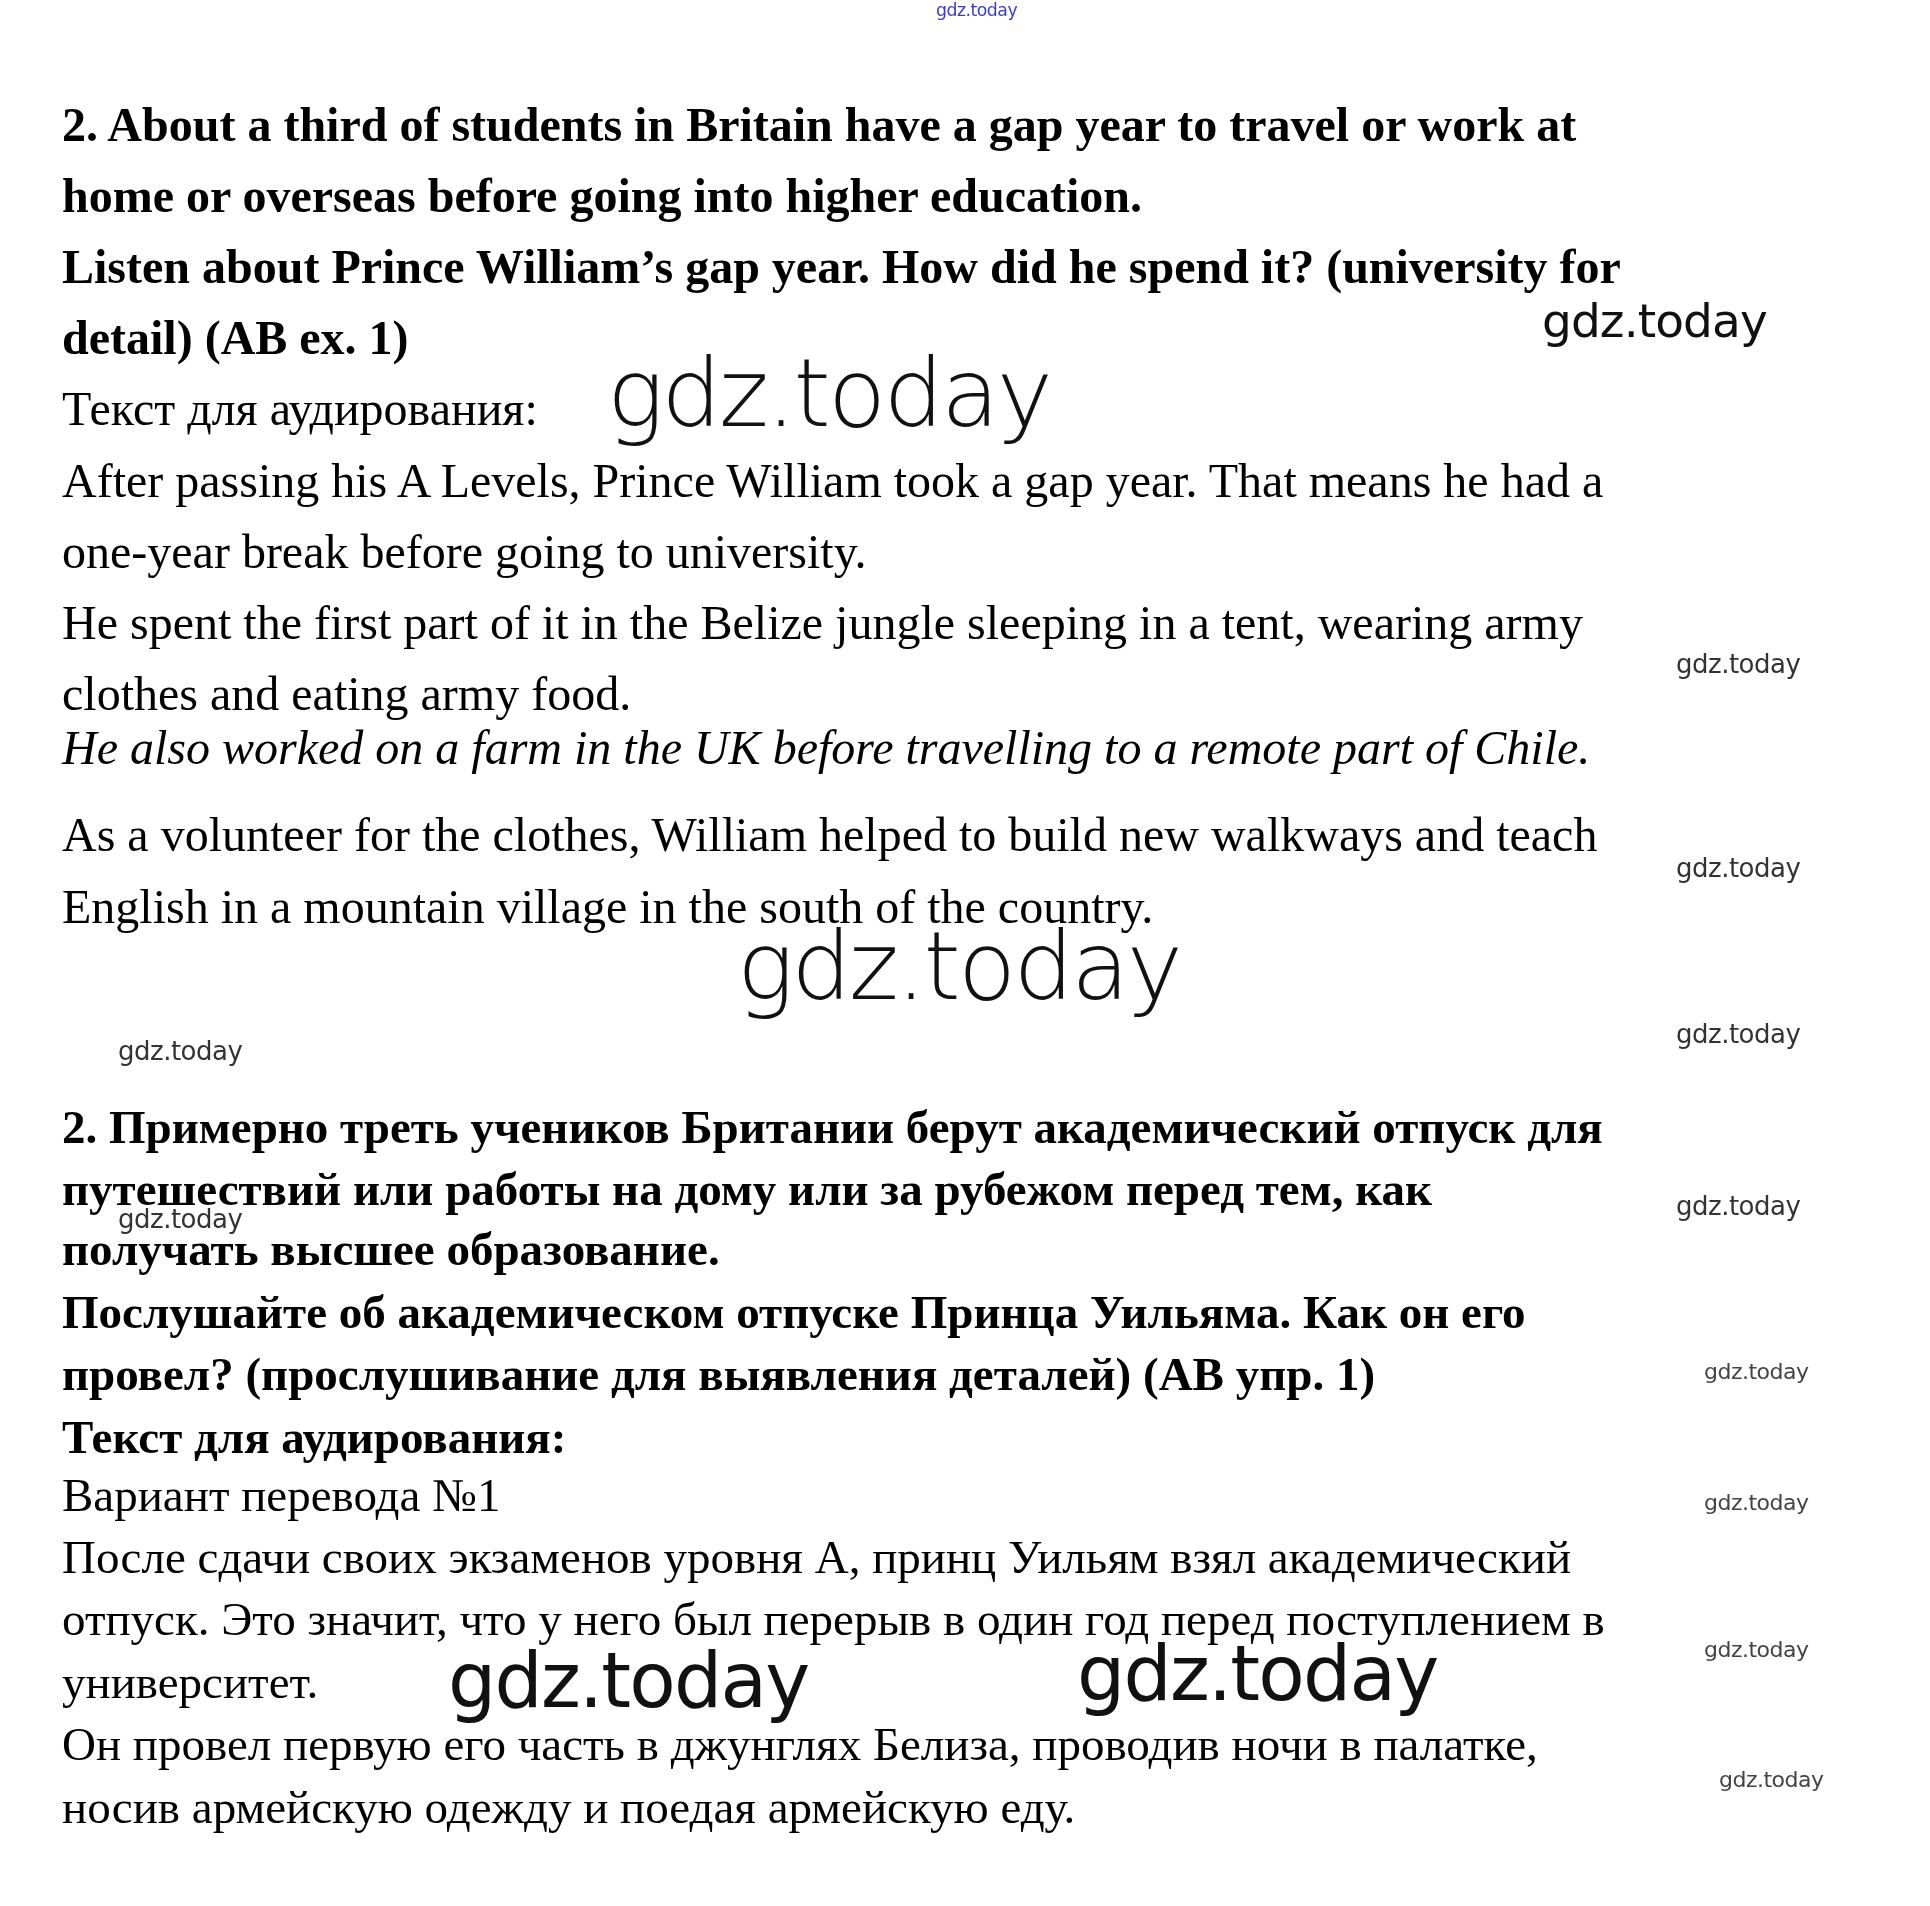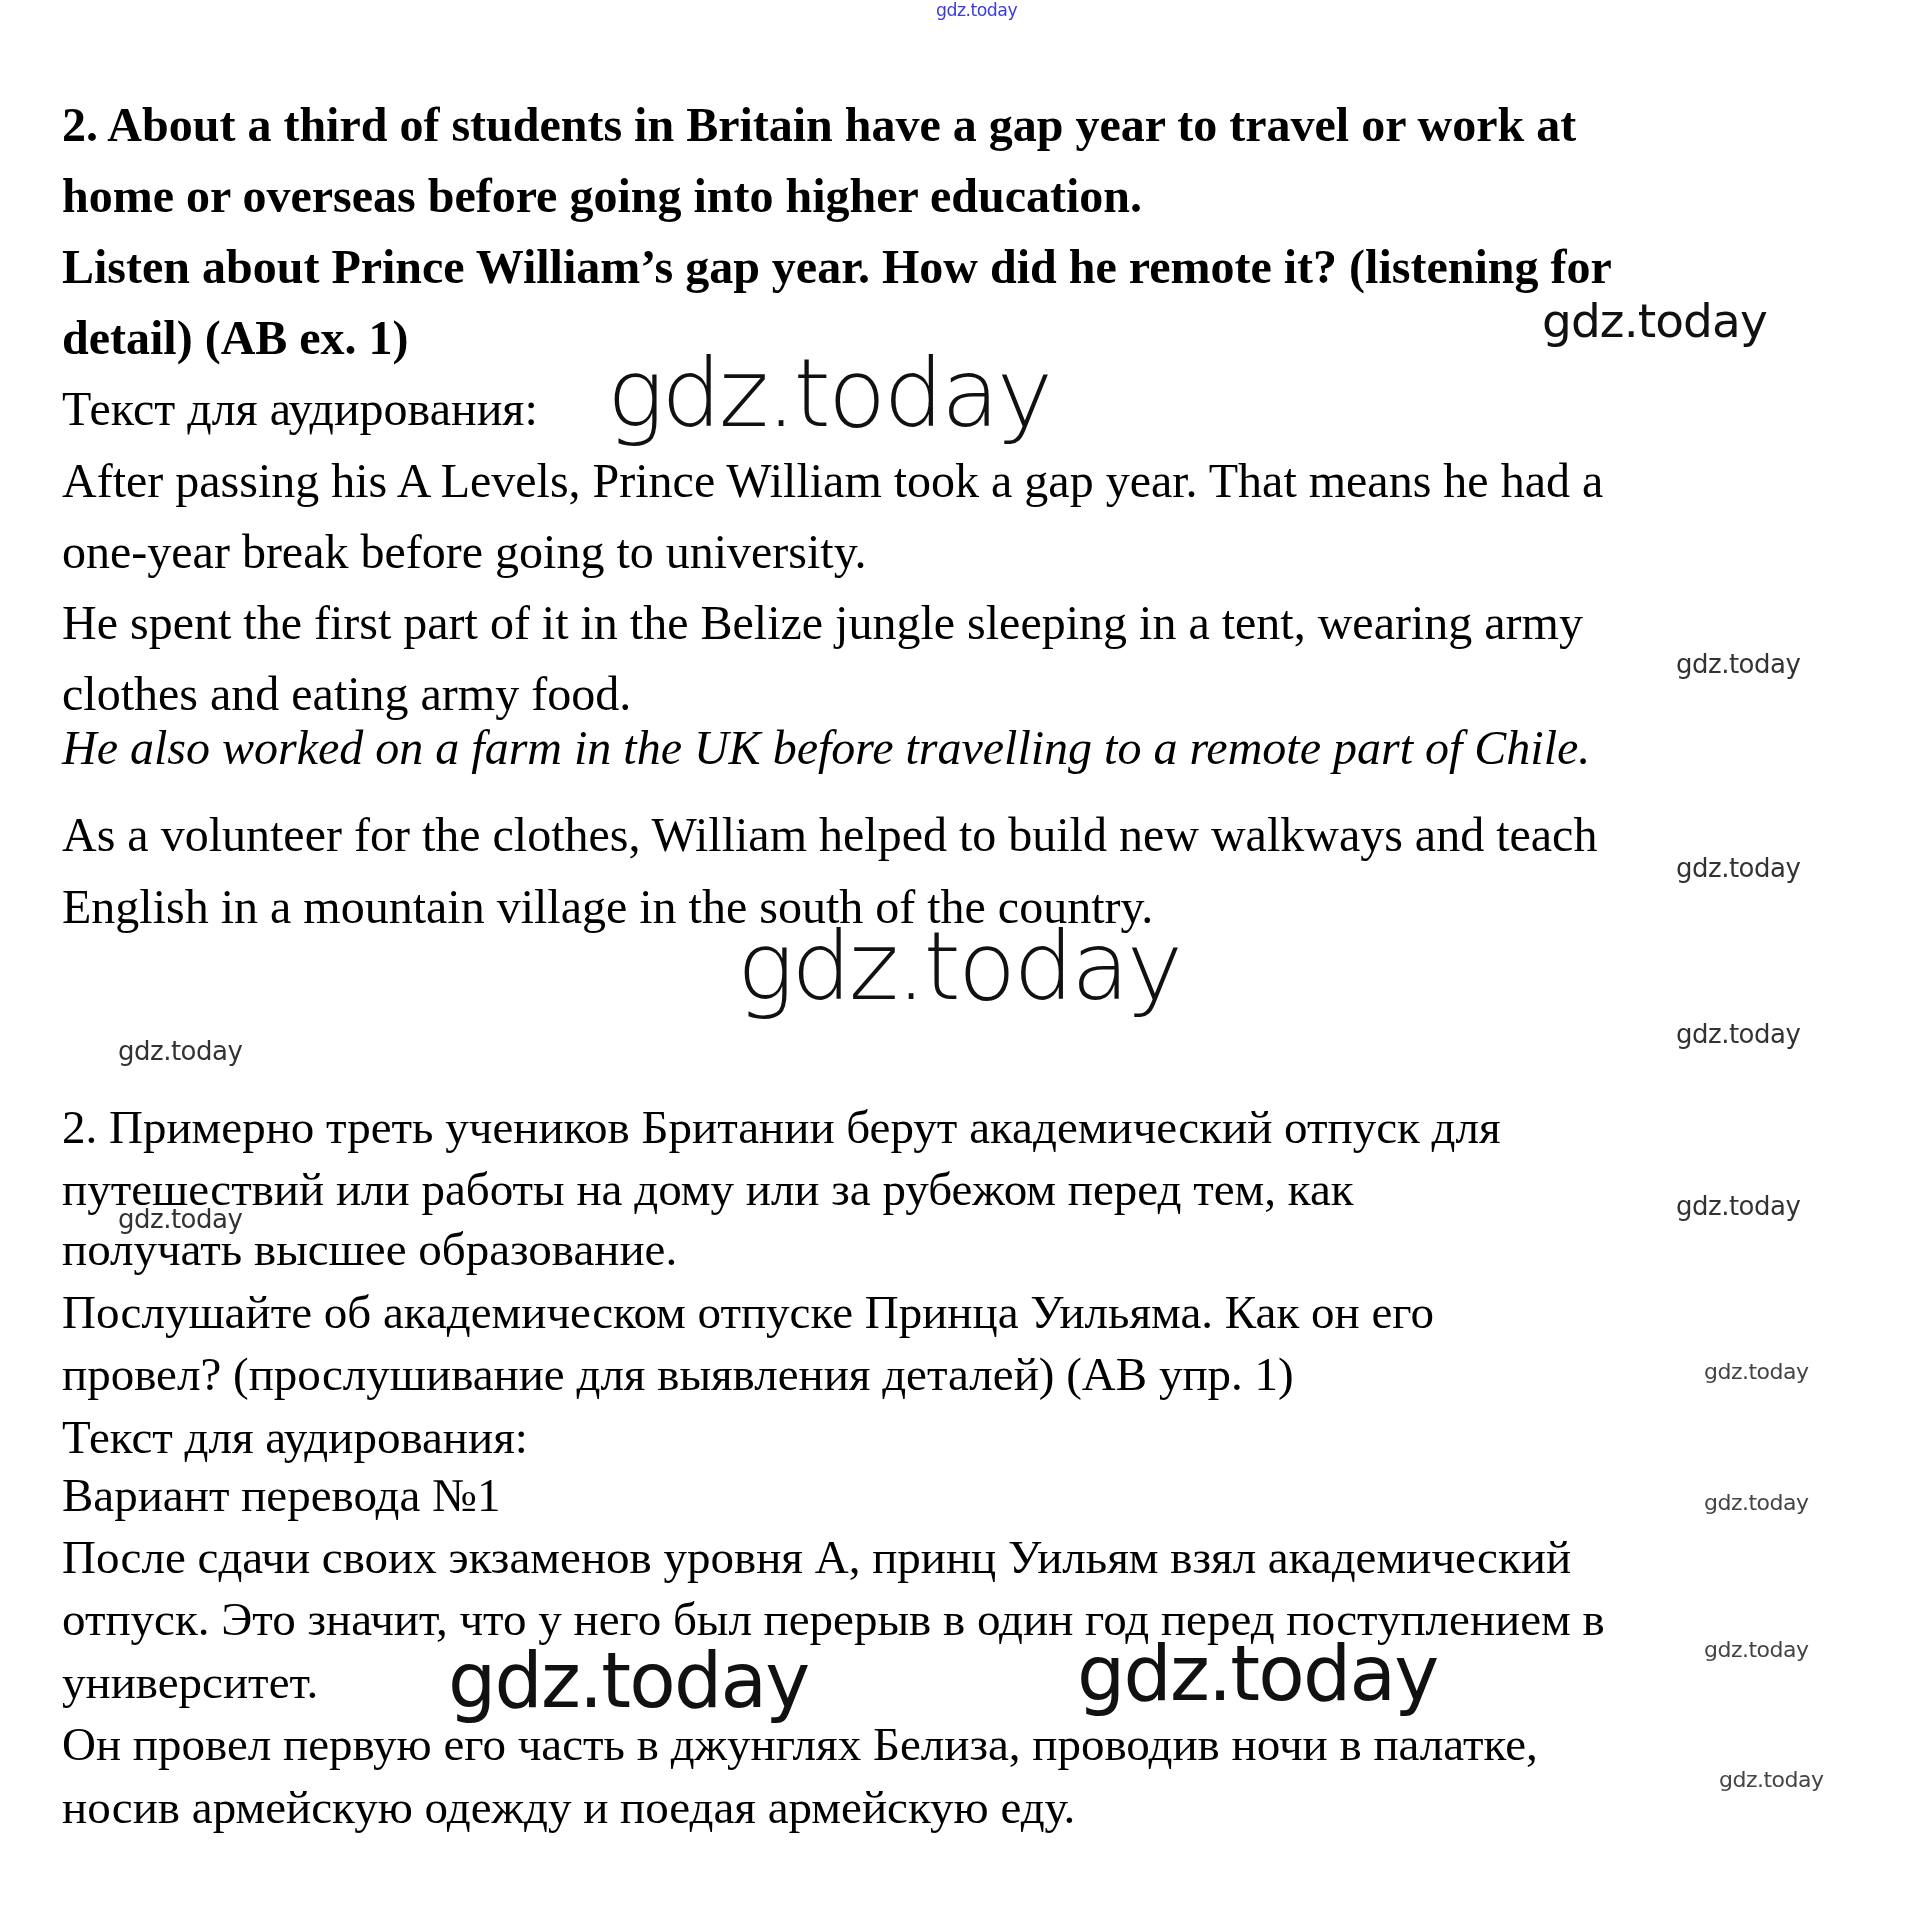--- a/index.html
+++ b/index.html
@@ -7,21 +7,21 @@
   .page { position: absolute; left: 0; top: 0; width: 1930px; height: 1907px; background: #fff; padding-left: 8px; }
   .line {
     position: absolute; left: 62px; white-space: nowrap;
     font-family: "Liberation Serif", "DejaVu Serif", serif;
     color: #000;
     transform-origin: left center;
   }
   .en { font-size: 48px; height: 71px; line-height: 71px; }
   .en.b { font-weight: bold; }
   .ru { font-size: 47px; height: 62px; line-height: 62px; }
-  .ru.b { font-weight: normal; }
+  .ru.b { font-weight: bold; }
   .wm {
     position: absolute; white-space: nowrap;
     font-family: "DejaVu Sans", "Liberation Sans", sans-serif;
     font-weight: normal; color: #111; letter-spacing: -0.5px;
   }
   .wm-top { color: #3a3adf; font-size: 17.3px; }
   .wm-xl { font-size: 95px; letter-spacing: -2.7px; font-weight: 300; }
   .wm-lg { font-size: 76px; letter-spacing: -1.8px; }
   .wm-md { font-size: 47px; letter-spacing: -0.9px; }
   .wm-sm { font-size: 26px; color: #333; }
@@ -29,21 +29,21 @@
 </style>
 </head>
 <body>
 
 <div class="page">
 
   <div class="wm wm-top" style="left:936px; top:0px;">gdz.today</div>
 
   <div class="line en b" style="top:89px;">2. About a third of students in Britain have a gap year to travel or work at</div>
   <div class="line en b" style="top:160px;">home or overseas before going into higher education.</div>
-  <div class="line en b" style="top:231px;">Listen about Prince William’s gap year. How did he remote it? (listening for</div>
+  <div class="line en b" style="top:231px;">Listen about Prince William’s gap year. How did he spend it? (university for</div>
   <div class="line en b" style="top:302px;">detail) (AB ex. 1)</div>
 
   <div class="line en" style="top:373px;">Текст для аудирования:</div>
 
   <div class="line en" style="top:445px;">After passing his A Levels, Prince William took a gap year. That means he had a</div>
   <div class="line en" style="top:516px;">one-year break before going to university.</div>
   <div class="line en" style="top:587px;">He spent the first part of it in the Belize jungle sleeping in a tent, wearing army</div>
   <div class="line en" style="top:658px;">clothes and eating army food.</div>
   <div class="line en" style="top:712px;font-style:italic;">He also worked on a farm in the UK before travelling to a remote part of Chile.</div>
   <div class="line en" style="top:799px;">As a volunteer for the clothes, William helped to build new walkways and teach</div>

